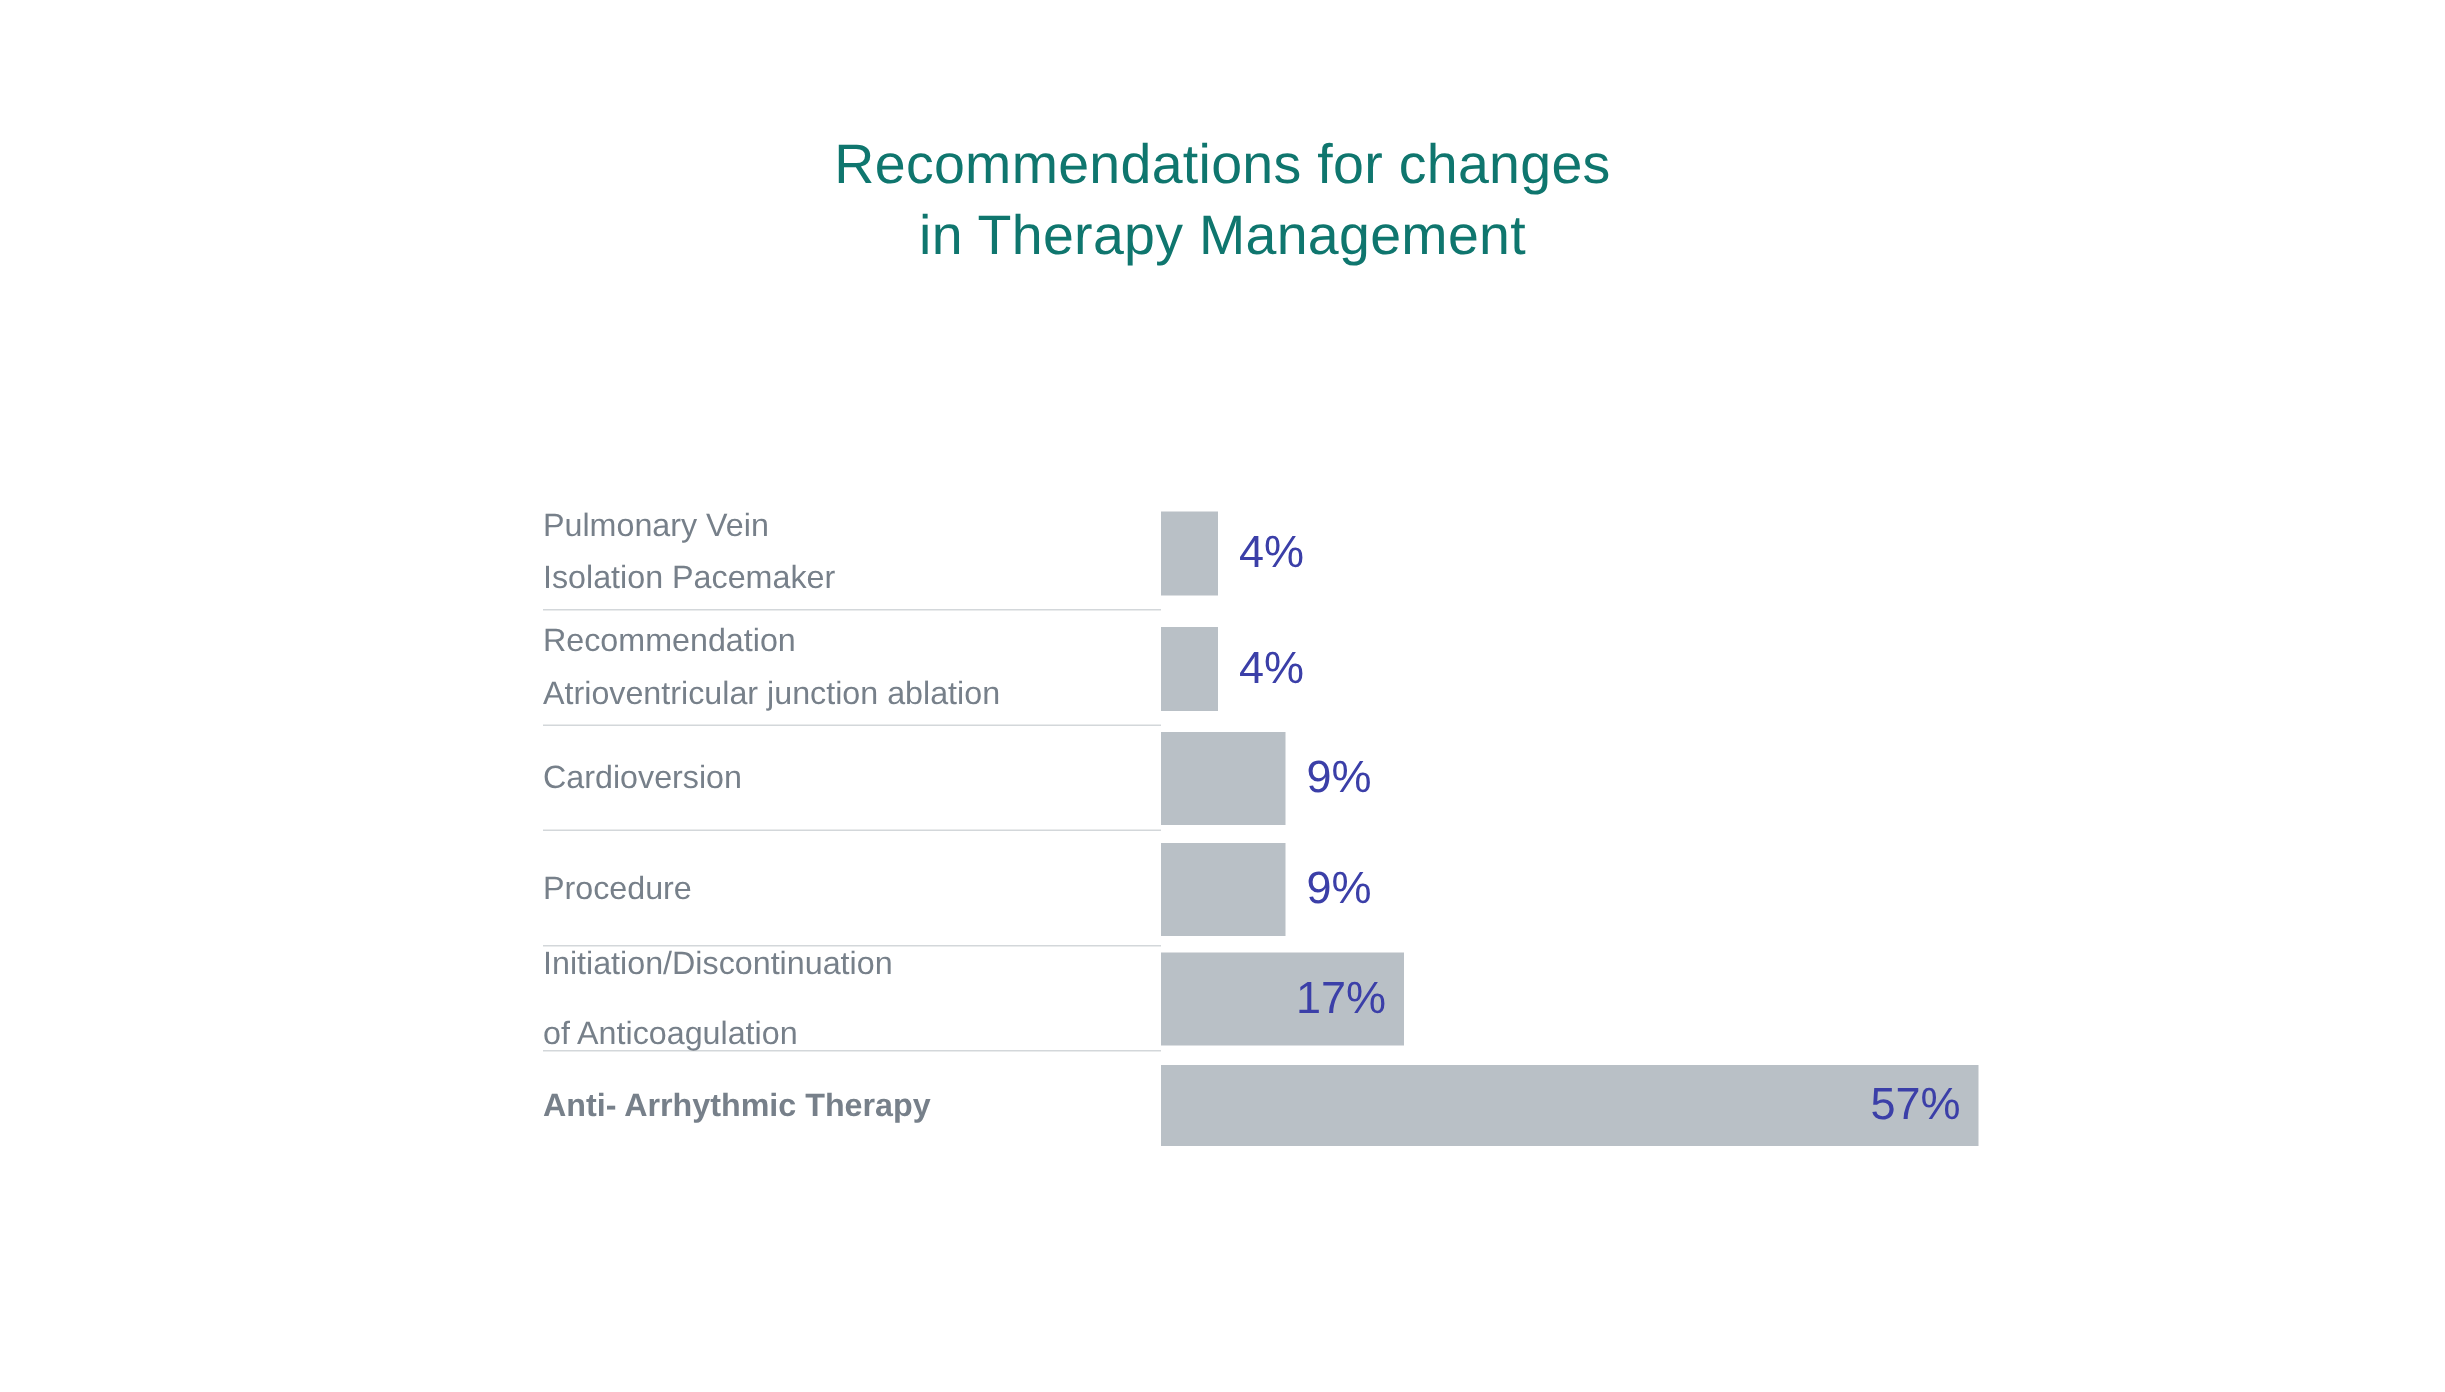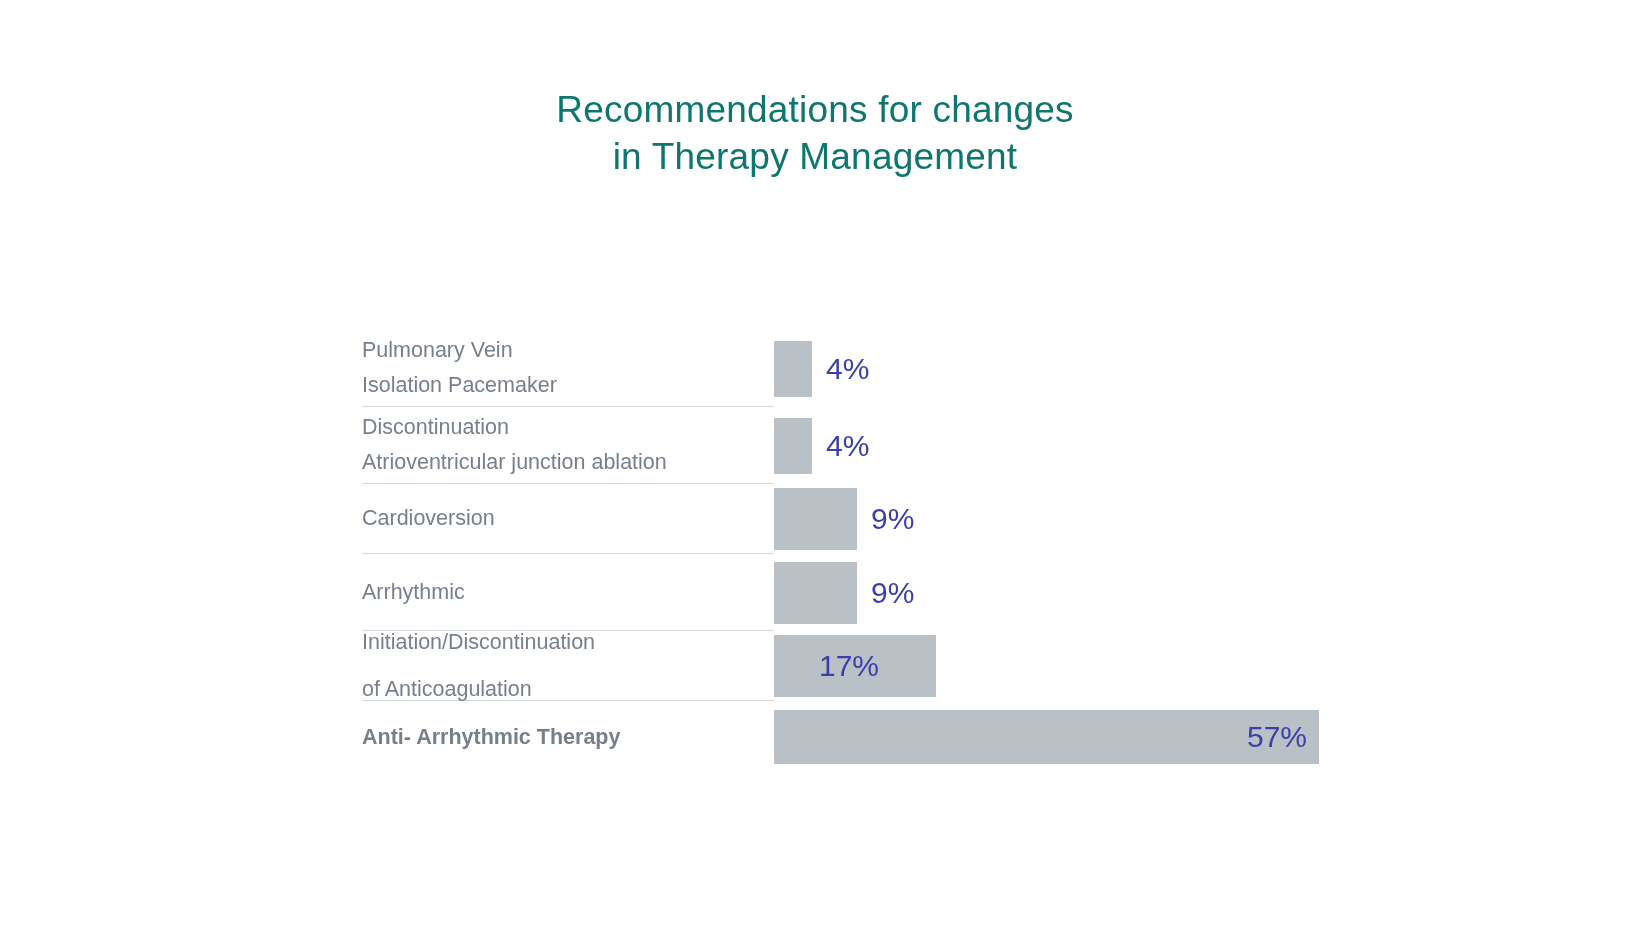--- a/index.html
+++ b/index.html
@@ -93,21 +93,21 @@
   }
   .r1 .label-cell, .r2 .label-cell { height: 77px; }
   .r3 .label-cell { height: 70px; }
   .r4 .label-cell { height: 77px; }
   .r5 .label-cell { height: 70px; gap: 12px; }
   .r6 .label-cell { height: 72px; font-weight: bold; }
   .r1 .bar { height: 56px; }
   .r2 .bar { height: 56px; }
   .r3 .bar { height: 62px; }
   .r4 .bar { height: 62px; }
-  .r5 .bar { height: 62px; justify-content: center; }
+  .r5 .bar { height: 62px; }
   .r6 .bar { height: 54px; }
 </style>
 </head>
 <body>
 
 <div class="slide">
 
   <div class="chart-title">
     <span class="line">Recommendations for changes</span>
     <span class="line">in Therapy Management</span>
@@ -121,42 +121,42 @@
         <span class="ltext">Isolation Pacemaker</span>
       </div>
       <div class="bar-cell">
         <div class="bar" style="width:38px"></div>
         <span class="bar-value outside">4%</span>
       </div>
     </div>
 
     <div class="row r2">
       <div class="label-cell">
-        <span class="ltext">Discontinuation</span>
+        <span class="ltext">Recommendation</span>
         <span class="ltext">Atrioventricular junction ablation</span>
       </div>
       <div class="bar-cell">
         <div class="bar" style="width:38px"></div>
         <span class="bar-value outside">4%</span>
       </div>
     </div>
 
     <div class="row r3">
       <div class="label-cell">
         <span class="ltext">Cardioversion</span>
       </div>
       <div class="bar-cell">
         <div class="bar" style="width:83px"></div>
         <span class="bar-value outside">9%</span>
       </div>
     </div>
 
     <div class="row r4">
       <div class="label-cell">
-        <span class="ltext">Arrhythmic</span>
+        <span class="ltext">Procedure</span>
       </div>
       <div class="bar-cell">
         <div class="bar" style="width:83px"></div>
         <span class="bar-value outside">9%</span>
       </div>
     </div>
 
     <div class="row r5">
       <div class="label-cell">
         <span class="ltext">Initiation/Discontinuation</span>

